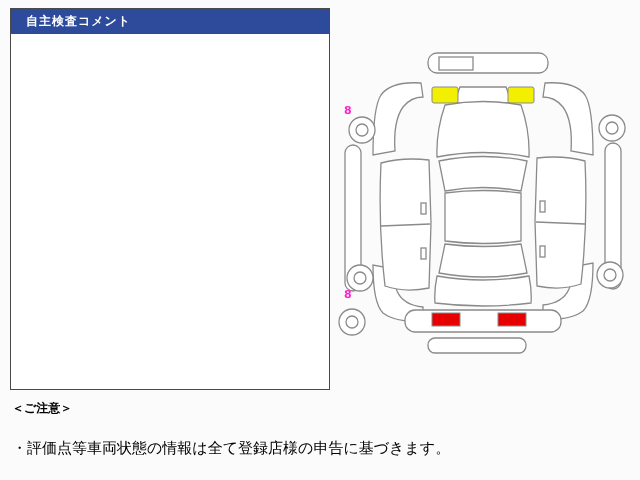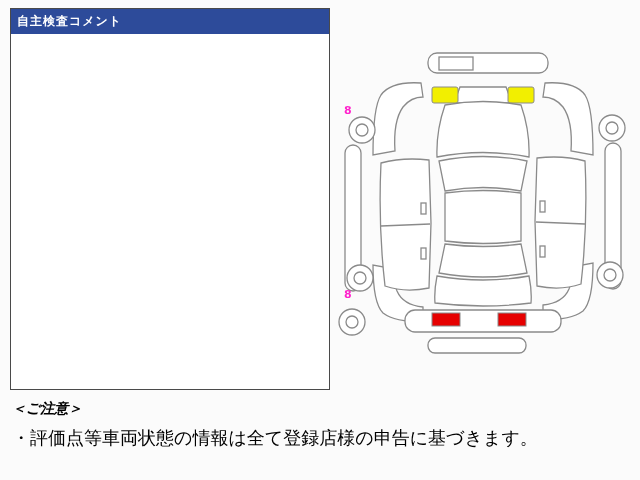--- a/index.html
+++ b/index.html
@@ -9,31 +9,31 @@
     background:#fbfbfb; overflow:hidden;
     font-family:"DejaVu Sans","Liberation Sans",sans-serif;
   }
   .comment-panel {
     position:absolute; left:10px; top:8px; width:320px; height:382px;
     background:#ffffff; border:1px solid #4a4a4a;
   }
   .comment-header {
     height:25px; background:#2d4b9a; color:#ffffff;
     font-size:12px; font-weight:bold; line-height:25px;
-    padding-left:6px; letter-spacing:1px;
+    padding-left:15px; letter-spacing:1px;
   }
   .comment-body {
     width:100%; height:calc(100% - 25px); background:#ffffff;
     font-size:12px; color:#222; padding:6px;
   }
   .diagram-wrap { position:absolute; left:333px; top:45px; width:300px; height:330px; }
   .diagram-wrap svg { display:block; }
   .notice { position:absolute; left:12px; top:400px; width:616px; color:#000; }
-  .notice-heading { font-size:14px; font-weight:bold; margin-bottom:8px;font-style:italic; }
-  .notice-line { font-size:18px; line-height:23px; }
+  .notice-heading { font-size:12px; font-weight:bold; margin-bottom:20px; }
+  .notice-line { font-size:15px; line-height:23px; }
   .car-line { stroke:#8a8a8a; stroke-width:1.3; fill:#ffffff; }
   .car-line-open { stroke:#8a8a8a; stroke-width:1.3; fill:none; }
   .damage-mark { font-size:11px; font-weight:bold; font-family:"DejaVu Sans",sans-serif; }
 </style>
 </head>
 <body>
 
 <div class="screen">
 
   <div class="comment-panel">

